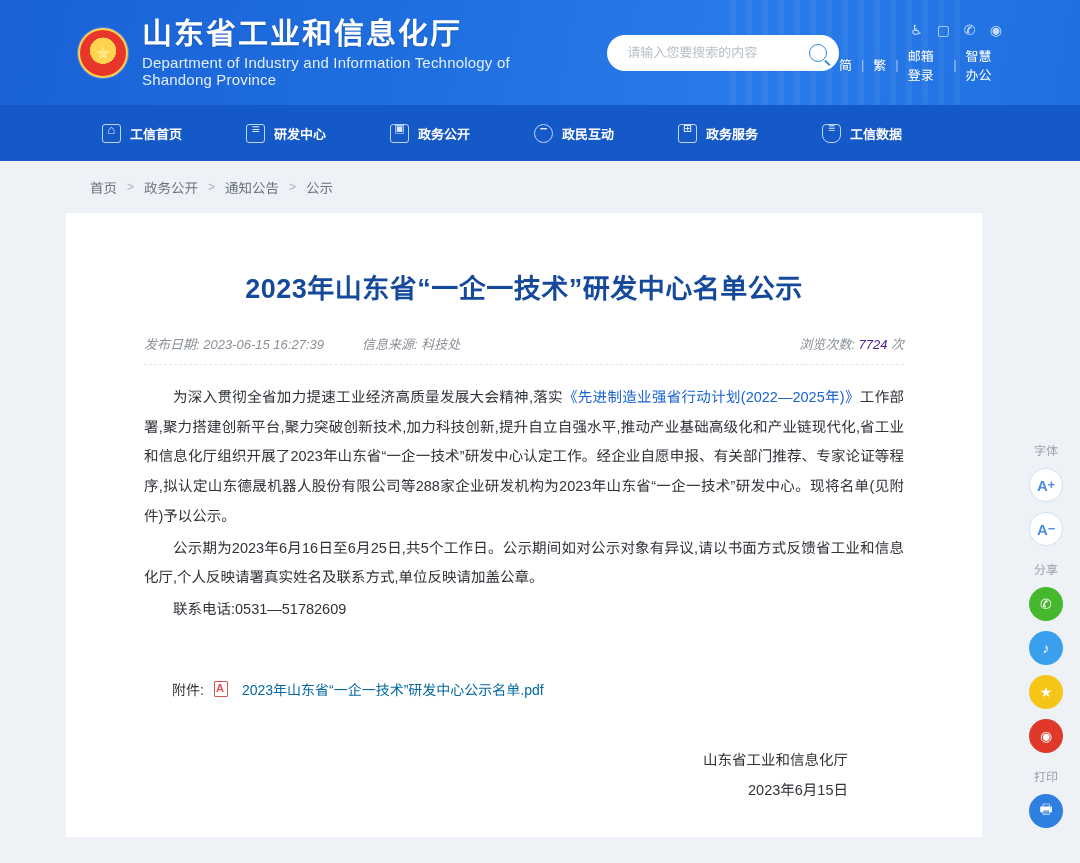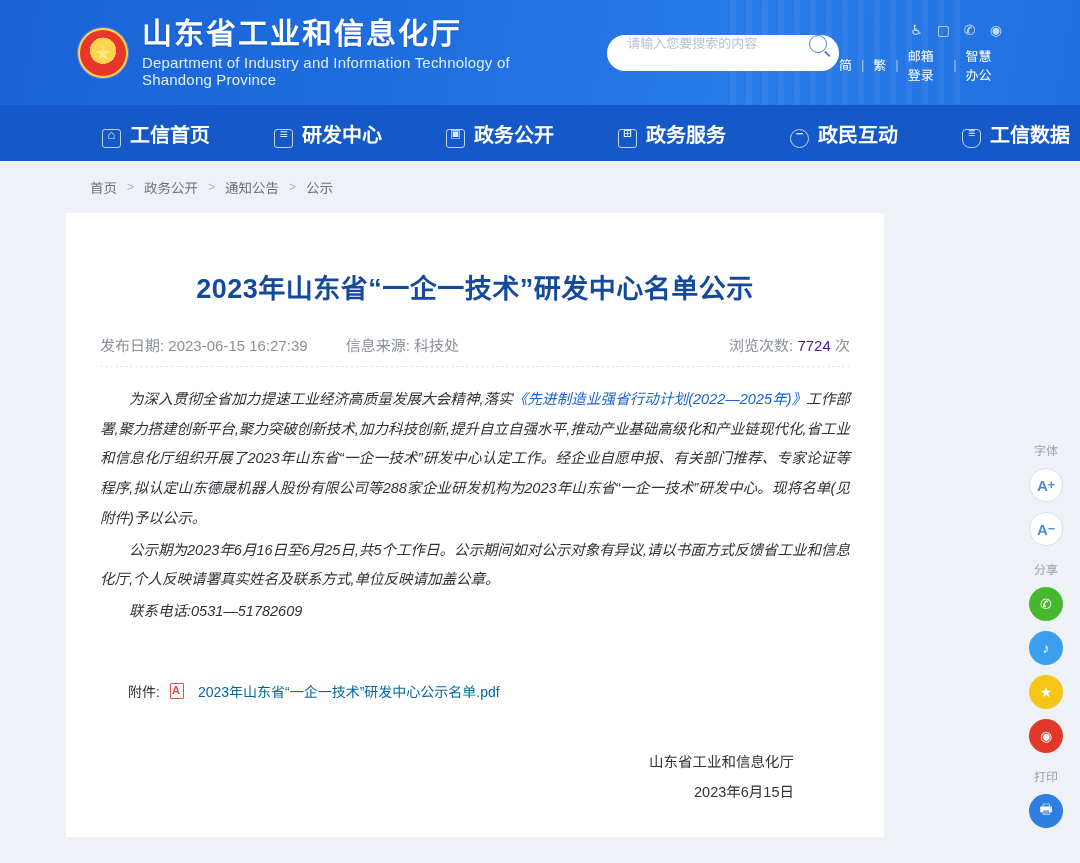--- a/index.html
+++ b/index.html
@@ -37,21 +37,21 @@
   }
   .emblem .star{color:#ffe680;font-size:20px;line-height:1;}
   .brand{display:flex;flex-direction:column;justify-content:center;}
   .brand .cn{
     color:#fff;font-size:30px;font-weight:bold;letter-spacing:2px;
     text-shadow:0 1px 2px rgba(0,0,0,.18);line-height:1.15;
   }
   .brand .en{color:#e3eeff;font-size:15px;letter-spacing:.2px;margin-top:3px;}
   .search-box{
     margin-left:40px;width:270px;height:36px;background:#fff;border-radius:18px;
-    display:flex;align-items:flex-start;padding:0 12px 0 18px;
+    display:flex;align-items:center;padding:0 12px 0 18px;
   }
   .search-box input{
     flex:1;border:none;outline:none;font-size:13px;color:#555;background:transparent;
     font-family:"Liberation Sans","DejaVu Sans",sans-serif;
   }
   .search-box input::placeholder{color:#b9bfc7;}
   .search-ic{width:18px;height:18px;border:1.6px solid #3a8ae0;border-radius:50%;position:relative;flex:0 0 auto;}
   .search-ic::after{content:"";position:absolute;right:-5px;bottom:-3px;width:7px;height:1.6px;background:#3a8ae0;transform:rotate(45deg);}
   .hdr-right{margin-left:auto;display:flex;flex-direction:column;align-items:flex-end;gap:8px;}
   .hdr-icons{display:flex;gap:14px;align-items:center;color:#cfe2ff;font-size:14px;}
@@ -59,21 +59,21 @@
   .hdr-links{display:flex;align-items:center;color:#fff;font-size:13px;gap:9px;}
   .hdr-links .sep{opacity:.55;}
   .hdr-links a{color:#fff;text-decoration:none;}
 
   
   .nav{
     height:56px;background:#1558c8;
     display:flex;align-items:center;padding:0 70px;gap:0;
   }
   .nav-item{
-    display:flex;align-items:flex-end;gap:9px;color:#fff;font-size:20px;font-weight:bold;
+    display:flex;align-items:center;gap:9px;color:#fff;font-size:13px;font-weight:bold;
     padding:0 32px;cursor:pointer;white-space:nowrap;
   }
   .nav-ic{
     width:19px;height:19px;border:1.6px solid #bcd6ff;border-radius:3px;
     display:inline-block;position:relative;flex:0 0 auto;
   }
   .nav-ic.home{border-radius:3px;}
   .nav-ic.home::after{content:"⌂";position:absolute;inset:-3px 0 0 0;text-align:center;font-size:13px;color:#dbe9ff;}
   .nav-ic.news::after{content:"≡";position:absolute;inset:-4px 0 0 0;text-align:center;font-size:14px;color:#dbe9ff;}
   .nav-ic.open::after{content:"▣";position:absolute;inset:-3px 0 0 0;text-align:center;font-size:11px;color:#dbe9ff;}
@@ -87,37 +87,37 @@
   .crumb{
     height:52px;display:flex;align-items:center;padding:0 90px;
     font-size:13.5px;color:#6a7280;gap:10px;background:#eef2f7;
   }
   .crumb .sep{color:#aab2bd;font-size:12px;}
   .crumb a{color:#6a7280;text-decoration:none;}
 
   
   .stage{position:relative;padding:0 66px;}
   .card{
-    background:#fff;width:818px;min-height:624px;padding:44px 34px 20px;
+    background:#fff;width:916px;min-height:624px;padding:44px 78px 20px;
     position:relative;
   }
   h1.title{
     text-align:center;font-size:27px;color:#15499b;font-weight:bold;
     margin:10px 0 28px;letter-spacing:.5px;
   }
   .meta{
-    display:flex;align-items:center;font-size:15px;color:#8a9099;
-    border-bottom:1px dashed #e3e7ec;padding-bottom:11px;margin-bottom:18px;
+    display:flex;align-items:center;font-size:13px;color:#8a9099;
+    border-bottom:1px dashed #e3e7ec;padding-bottom:11px;margin-bottom:18px;font-style:italic;
   }
   .meta .m1{margin-right:38px;}
   .meta .m3{margin-left:auto;margin-right:0;}
   .meta .num{color:#4c1d95;}
 
   .body-text{font-size:14.5px;line-height:2.05;color:#2f3338;text-align:justify;}
-  .body-text p{margin:0 0 2px;text-indent:2em;font-style:italic;}
+  .body-text p{margin:0 0 2px;text-indent:2em;}
   .body-text .hl{color:#1a63d0;}
   .contact{text-indent:2em;margin:0;}
   .attach{margin-top:54px;font-size:14px;color:#2f3338;display:flex;align-items:center;gap:10px;padding-left:2em;}
   .pdf-ic{
     display:inline-block;width:14px;height:16px;position:relative;margin-right:4px;flex:0 0 auto;
   }
   .pdf-ic::before{content:"";position:absolute;inset:0;background:#fff;border:1px solid #d9534f;border-radius:1px;}
   .pdf-ic::after{content:"A";position:absolute;left:2px;top:0;font-size:11px;color:#d9534f;font-weight:bold;line-height:15px;}
   .attach a{color:#0369a1;text-decoration:none;}
   .signoff{margin-top:46px;text-align:right;font-size:14.5px;line-height:2.1;color:#2f3338;padding-right:56px;}
@@ -185,26 +185,26 @@
   </div>
   <div class="nav-item">
     <span class="nav-ic news"></span>
     <span>研发中心</span>
   </div>
   <div class="nav-item">
     <span class="nav-ic open"></span>
     <span>政务公开</span>
   </div>
   <div class="nav-item">
+    <span class="nav-ic inter"></span>
+    <span>政民互动</span>
+  </div>
+  <div class="nav-item">
     <span class="nav-ic serv"></span>
     <span>政务服务</span>
-  </div>
-  <div class="nav-item">
-    <span class="nav-ic inter"></span>
-    <span>政民互动</span>
   </div>
   <div class="nav-item">
     <span class="nav-ic data"></span>
     <span>工信数据</span>
   </div>
 </div>
 
 <div class="crumb">
   <a href="#">首页</a>
   <span class="sep">&gt;</span>

